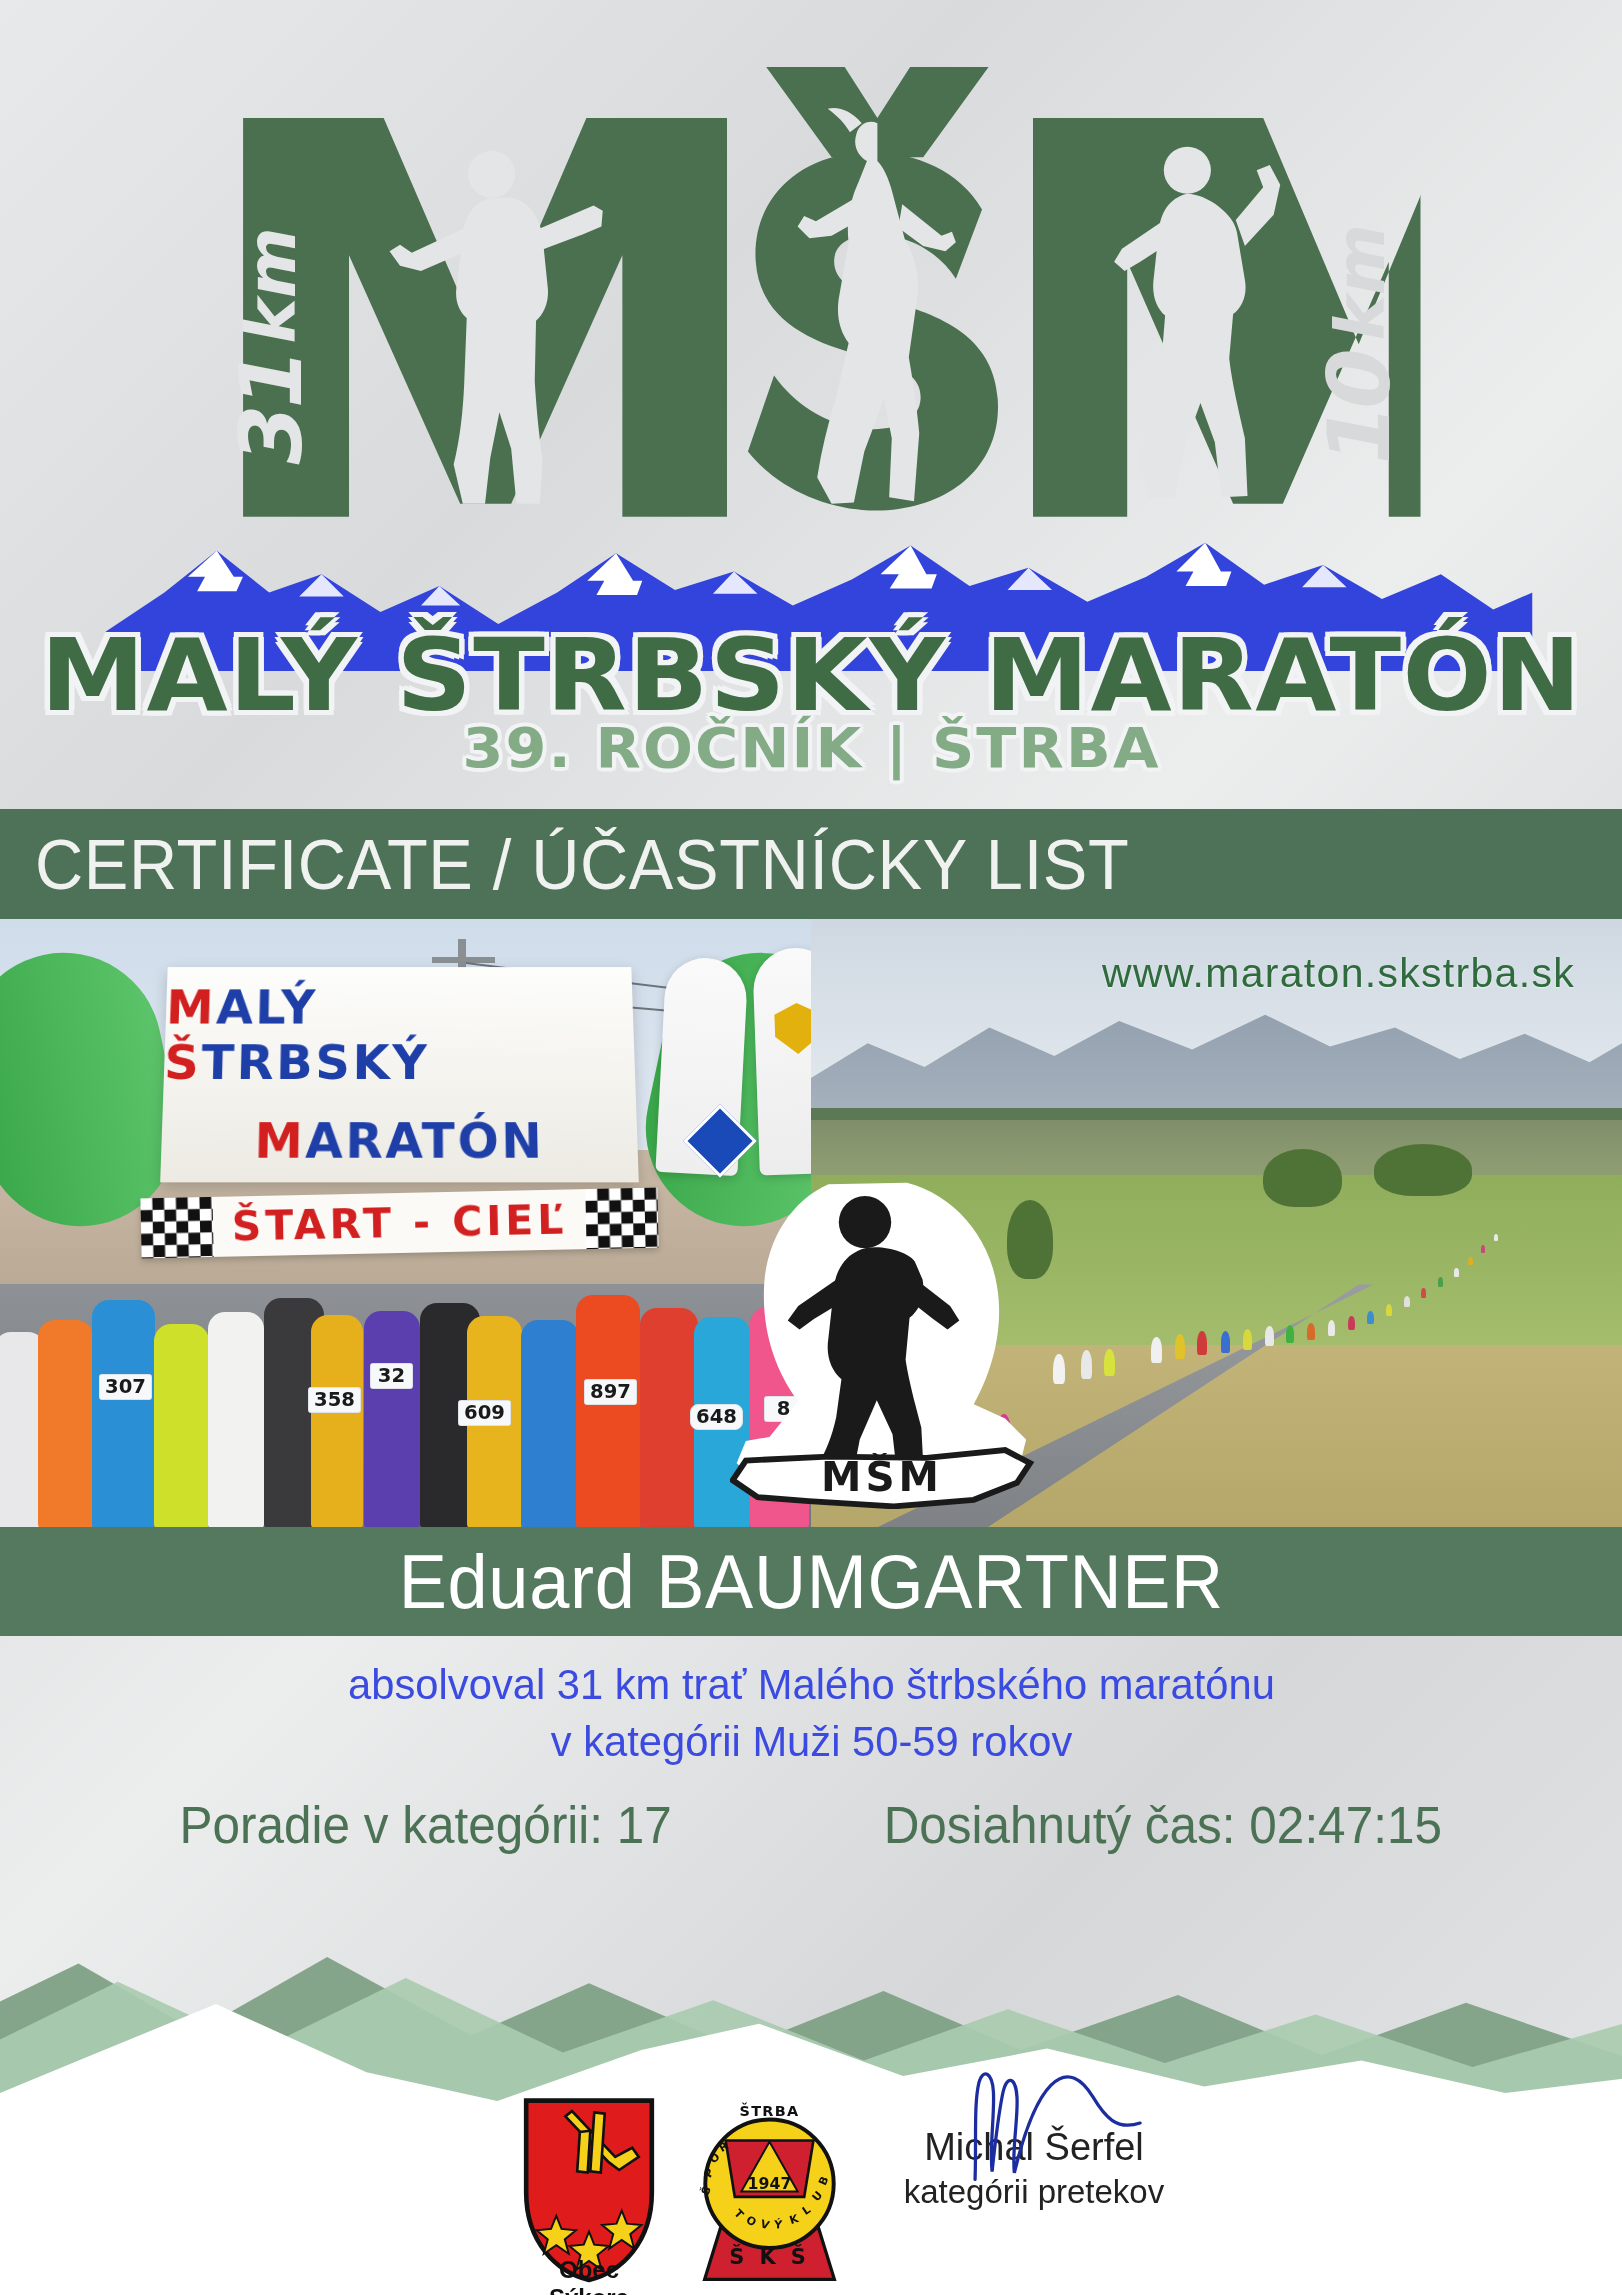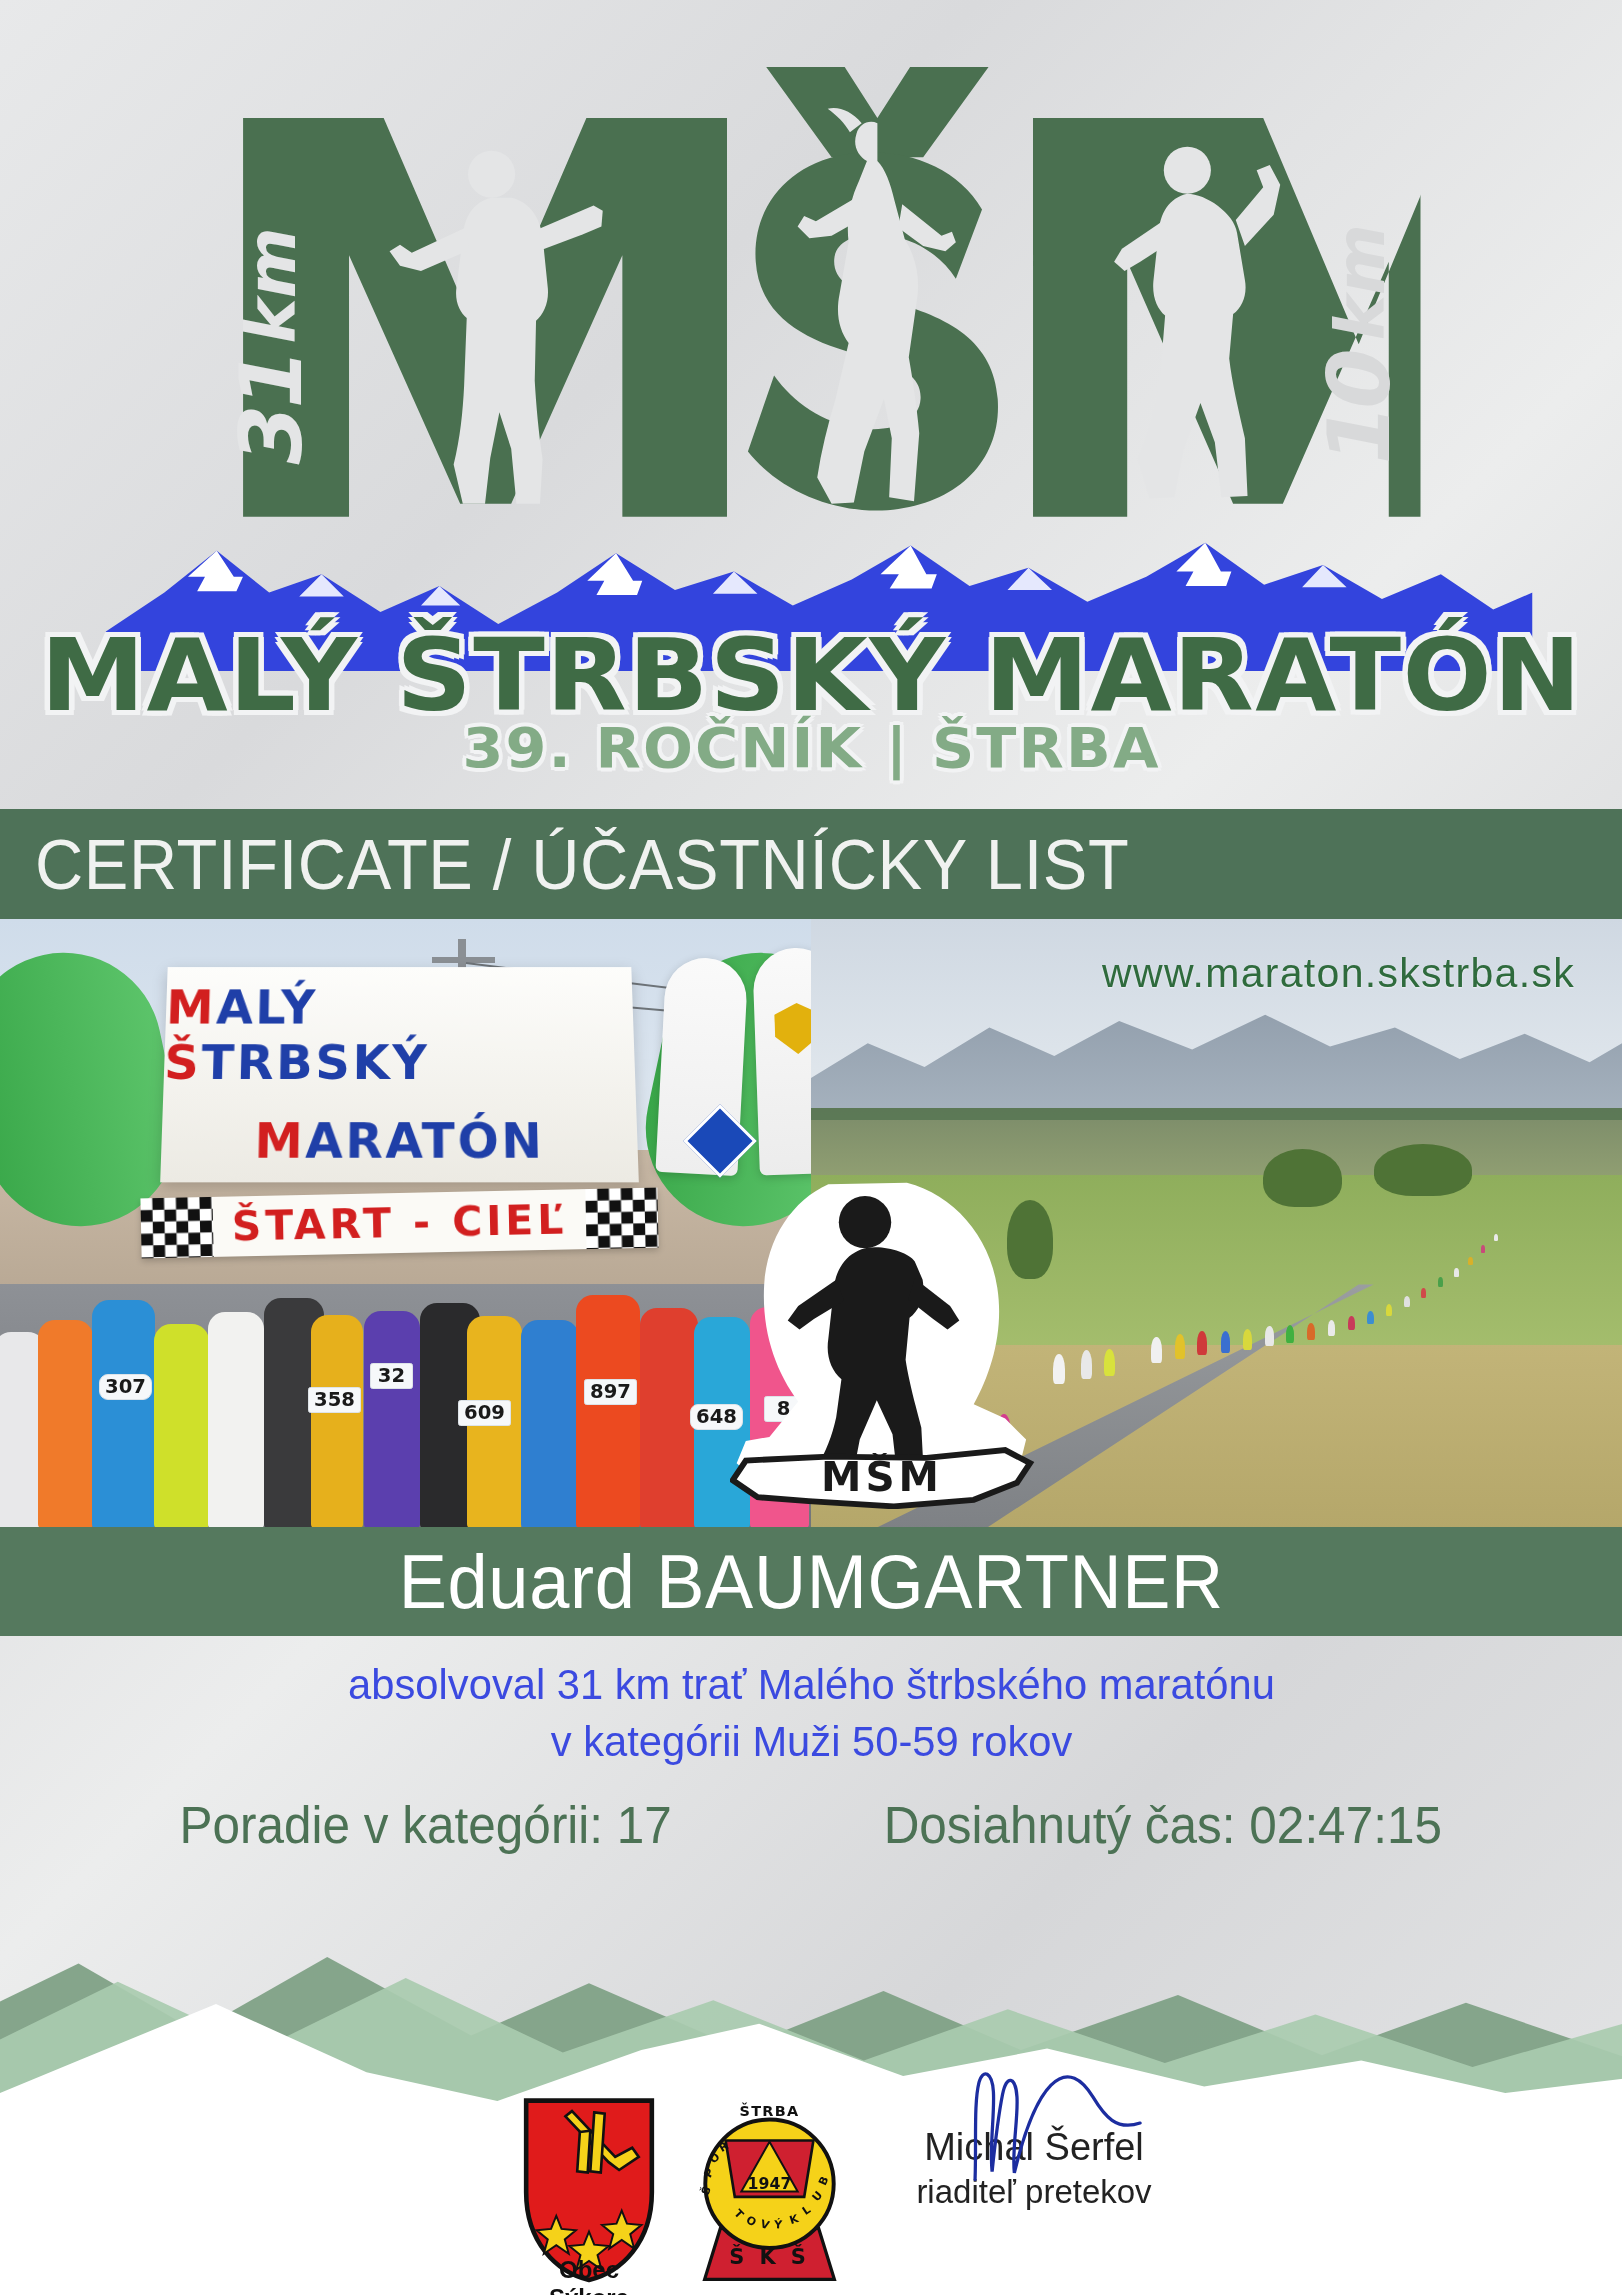--- a/index.html
+++ b/index.html
@@ -343,21 +343,21 @@
         <div class="runner" style="left:311px;width:52px;height:213px;background:#e6b01c;"></div>
         <div class="runner" style="left:364px;width:56px;height:217px;background:#5b3fae;"></div>
         <div class="runner" style="left:420px;width:60px;height:225px;background:#2a2a2c;"></div>
         <div class="runner" style="left:467px;width:55px;height:212px;background:#e8b41e;"></div>
         <div class="runner" style="left:521px;width:58px;height:208px;background:#2f7fd0;"></div>
         <div class="runner" style="left:576px;width:64px;height:233px;background:#ec4a20;"></div>
         <div class="runner" style="left:640px;width:58px;height:220px;background:#df3f2e;"></div>
         <div class="runner" style="left:694px;width:56px;height:211px;background:#29a7d8;"></div>
         <div class="runner" style="left:750px;width:59px;height:221px;background:#f0558c;"></div>
 
-        <div class="bib" style="left:99px;bottom:128px;width:51px;border-radius:9px;">307</div>
+        <div class="bib" style="left:99px;bottom:128px;width:51px;">307</div>
         <div class="bib" style="left:308px;bottom:115px;width:51px;">358</div>
         <div class="bib" style="left:370px;bottom:139px;width:41px;">32</div>
         <div class="bib" style="left:458px;bottom:102px;width:51px;">609</div>
         <div class="bib" style="left:584px;bottom:123px;width:51px;">897</div>
         <div class="bib" style="left:690px;bottom:98px;width:51px;border-radius:8px;">648</div>
         <div class="bib" style="left:764px;bottom:106px;width:37px;">8</div>
       </div>
     </div>
 
     <div class="photo" id="photo-right">
@@ -501,19 +501,19 @@
       </g>
     </svg>
 
     <div class="sig-block" id="sig-left">
       <svg class="sig-ink" viewBox="0 0 420 180">
         <path d="M120,170 C122,110 118,54 126,22 C132,0 146,6 148,36 C150,70 142,120 146,158
                  C150,120 156,70 162,40 C168,10 182,12 184,44 C186,78 176,124 180,160
                  C192,110 210,52 236,26 C262,0 284,18 300,44 C318,74 336,96 372,84" fill="none" stroke="#1c2da0" stroke-width="5" stroke-linecap="round"></path>
       </svg>
       <div class="sig-name">Michal Šerfel</div>
-      <div class="sig-role">riaditeľ pretekov</div>
+      <div class="sig-role">kategórii pretekov</div>
     </div>
 
   </div>
 
 </div>
 
 
 </body></html>

